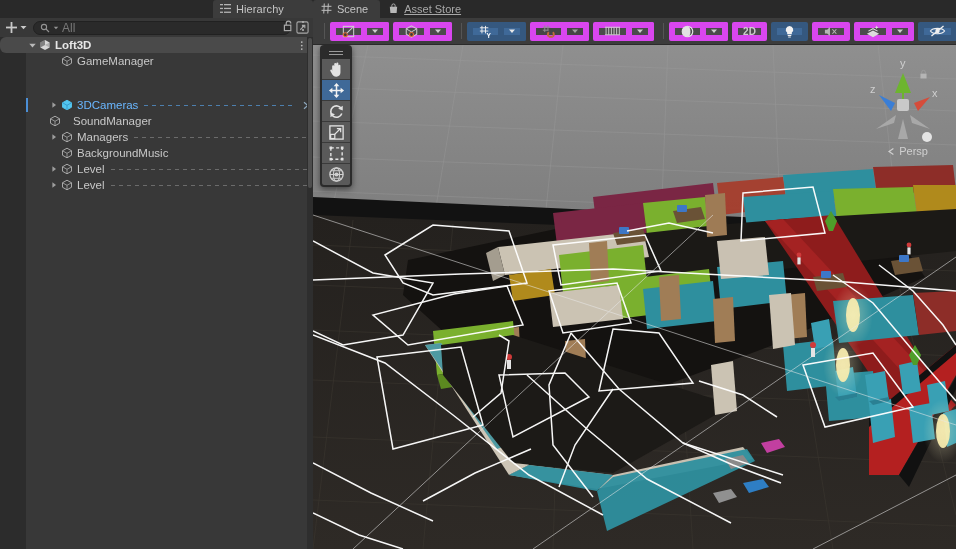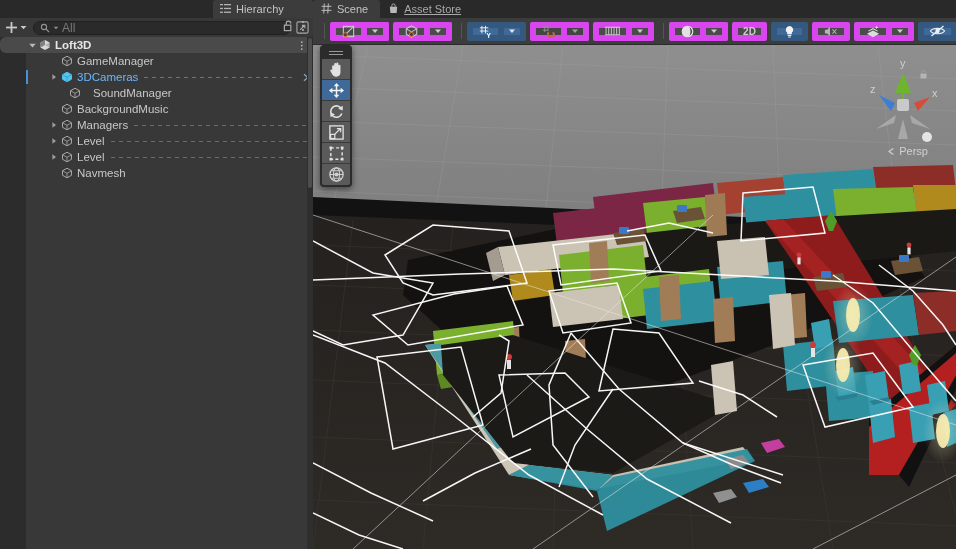--- a/index.html
+++ b/index.html
@@ -256,114 +256,104 @@
           <div class="row" style="padding-left: 48px;">
             <span class="twisty"></span>
             <span class="row-icon">
               <svg width="12" height="12" viewBox="0 0 16 16">
                 <path d="M8 1.6 L14 5 L14 11 L8 14.4 L2 11 L2 5 Z" fill="none" stroke="#b4b4b4" stroke-width="1.2" stroke-linejoin="round"></path>
                 <path d="M2 5 L8 8.4 L14 5 M8 8.4 L8 14.4" fill="none" stroke="#b4b4b4" stroke-width="1"></path>
               </svg>
             </span>
             <span class="row-label">GameManager</span>
           </div>
-          <div class="row selected-side" style="padding-left: 48px;">
+          <div class="row selected-side" style="padding-left: 48px; margin-top: 28px;">
             <span class="twisty">
               <svg width="8" height="8" viewBox="0 0 8 8">
                 <path d="M2.4 1.2 L6 4 L2.4 6.8 Z" fill="#9d9d9d"></path>
               </svg>
             </span>
             <span class="row-icon">
               <svg width="12" height="12" viewBox="0 0 16 16">
                 <path d="M8 1.6 L14 5 L14 11 L8 14.4 L2 11 L2 5 Z" fill="#53c6f0" stroke="#53c6f0" stroke-width="1.2" stroke-linejoin="round"></path>
                 <path d="M2 5 L8 8.4 L14 5 M8 8.4 L8 14.4" fill="none" stroke="#2b8ec2" stroke-width="1"></path>
               </svg>
             </span>
             <span class="row-label prefab">3DCameras</span>
             <span class="dashline blue"></span>
             <span class="row-chevron">
               <svg width="8" height="9" viewBox="0 0 8 9">
                 <path d="M2 1.2 L5.8 4.5 L2 7.8" fill="none" stroke="#8fa8bd" stroke-width="1.2"></path>
               </svg>
             </span>
           </div>
-          <div class="row" style="padding-left: 48px; gap: 8px;">
+          <div class="row" style="padding-left: 28px; gap: 8px;">
             <span class="twisty"></span>
             <span class="row-icon">
               <svg width="12" height="12" viewBox="0 0 16 16">
                 <path d="M8 1.6 L14 5 L14 11 L8 14.4 L2 11 L2 5 Z" fill="none" stroke="#b4b4b4" stroke-width="1.2" stroke-linejoin="round"></path>
                 <path d="M2 5 L8 8.4 L14 5 M8 8.4 L8 14.4" fill="none" stroke="#b4b4b4" stroke-width="1"></path>
               </svg>
             </span>
             <span class="row-label">SoundManager</span>
           </div>
           <div class="row" style="padding-left: 48px;">
-            <span class="twisty"></span>
+            <span class="twisty">
+              <svg width="8" height="8" viewBox="0 0 8 8">
+                <path d="M2.4 1.2 L6 4 L2.4 6.8 Z" fill="#9d9d9d"></path>
+              </svg>
+            </span>
             <span class="row-icon">
               <svg width="12" height="12" viewBox="0 0 16 16">
                 <path d="M8 1.6 L14 5 L14 11 L8 14.4 L2 11 L2 5 Z" fill="none" stroke="#b4b4b4" stroke-width="1.2" stroke-linejoin="round"></path>
                 <path d="M2 5 L8 8.4 L14 5 M8 8.4 L8 14.4" fill="none" stroke="#b4b4b4" stroke-width="1"></path>
               </svg>
             </span>
-            <span class="row-label">BackgroundMusic</span>
-          </div>
-          <div class="row" style="padding-left: 48px;">
-            <span class="twisty">
-              <svg width="8" height="8" viewBox="0 0 8 8">
-                <path d="M2.4 1.2 L6 4 L2.4 6.8 Z" fill="#9d9d9d"></path>
-              </svg>
-            </span>
-            <span class="row-icon">
-              <svg width="12" height="12" viewBox="0 0 16 16">
-                <path d="M8 1.6 L14 5 L14 11 L8 14.4 L2 11 L2 5 Z" fill="none" stroke="#b4b4b4" stroke-width="1.2" stroke-linejoin="round"></path>
-                <path d="M2 5 L8 8.4 L14 5 M8 8.4 L8 14.4" fill="none" stroke="#b4b4b4" stroke-width="1"></path>
-              </svg>
-            </span>
             <span class="row-label">Managers</span>
-            <span class="dashline"></span>
-          </div>
-          <div class="row" style="padding-left: 48px;">
-            <span class="twisty">
-              <svg width="8" height="8" viewBox="0 0 8 8">
-                <path d="M2.4 1.2 L6 4 L2.4 6.8 Z" fill="#9d9d9d"></path>
-              </svg>
-            </span>
-            <span class="row-icon">
-              <svg width="12" height="12" viewBox="0 0 16 16">
-                <path d="M8 1.6 L14 5 L14 11 L8 14.4 L2 11 L2 5 Z" fill="none" stroke="#b4b4b4" stroke-width="1.2" stroke-linejoin="round"></path>
-                <path d="M2 5 L8 8.4 L14 5 M8 8.4 L8 14.4" fill="none" stroke="#b4b4b4" stroke-width="1"></path>
-              </svg>
-            </span>
-            <span class="row-label">Level</span>
-            <span class="dashline"></span>
-          </div>
-          <div class="row" style="padding-left: 48px;">
-            <span class="twisty">
-              <svg width="8" height="8" viewBox="0 0 8 8">
-                <path d="M2.4 1.2 L6 4 L2.4 6.8 Z" fill="#9d9d9d"></path>
-              </svg>
-            </span>
-            <span class="row-icon">
-              <svg width="12" height="12" viewBox="0 0 16 16">
-                <path d="M8 1.6 L14 5 L14 11 L8 14.4 L2 11 L2 5 Z" fill="none" stroke="#b4b4b4" stroke-width="1.2" stroke-linejoin="round"></path>
-                <path d="M2 5 L8 8.4 L14 5 M8 8.4 L8 14.4" fill="none" stroke="#b4b4b4" stroke-width="1"></path>
-              </svg>
-            </span>
-            <span class="row-label">Level</span>
             <span class="dashline"></span>
           </div>
           <div class="row" style="padding-left: 48px;">
             <span class="twisty"></span>
             <span class="row-icon">
               <svg width="12" height="12" viewBox="0 0 16 16">
                 <path d="M8 1.6 L14 5 L14 11 L8 14.4 L2 11 L2 5 Z" fill="none" stroke="#b4b4b4" stroke-width="1.2" stroke-linejoin="round"></path>
                 <path d="M2 5 L8 8.4 L14 5 M8 8.4 L8 14.4" fill="none" stroke="#b4b4b4" stroke-width="1"></path>
               </svg>
             </span>
-            <span class="row-label">Navmesh</span>
+            <span class="row-label">BackgroundMusic</span>
+          </div>
+          <div class="row" style="padding-left: 48px;">
+            <span class="twisty">
+              <svg width="8" height="8" viewBox="0 0 8 8">
+                <path d="M2.4 1.2 L6 4 L2.4 6.8 Z" fill="#9d9d9d"></path>
+              </svg>
+            </span>
+            <span class="row-icon">
+              <svg width="12" height="12" viewBox="0 0 16 16">
+                <path d="M8 1.6 L14 5 L14 11 L8 14.4 L2 11 L2 5 Z" fill="none" stroke="#b4b4b4" stroke-width="1.2" stroke-linejoin="round"></path>
+                <path d="M2 5 L8 8.4 L14 5 M8 8.4 L8 14.4" fill="none" stroke="#b4b4b4" stroke-width="1"></path>
+              </svg>
+            </span>
+            <span class="row-label">Level</span>
+            <span class="dashline"></span>
+          </div>
+          <div class="row" style="padding-left: 48px;">
+            <span class="twisty">
+              <svg width="8" height="8" viewBox="0 0 8 8">
+                <path d="M2.4 1.2 L6 4 L2.4 6.8 Z" fill="#9d9d9d"></path>
+              </svg>
+            </span>
+            <span class="row-icon">
+              <svg width="12" height="12" viewBox="0 0 16 16">
+                <path d="M8 1.6 L14 5 L14 11 L8 14.4 L2 11 L2 5 Z" fill="none" stroke="#b4b4b4" stroke-width="1.2" stroke-linejoin="round"></path>
+                <path d="M2 5 L8 8.4 L14 5 M8 8.4 L8 14.4" fill="none" stroke="#b4b4b4" stroke-width="1"></path>
+              </svg>
+            </span>
+            <span class="row-label">Level</span>
+            <span class="dashline"></span>
           </div>
         </div>
 
       <div class="hier-scrollbar">
         <div class="hier-scrollthumb"></div>
       </div>
     </div>
   </div>
 
   <div class="scene-panel">

